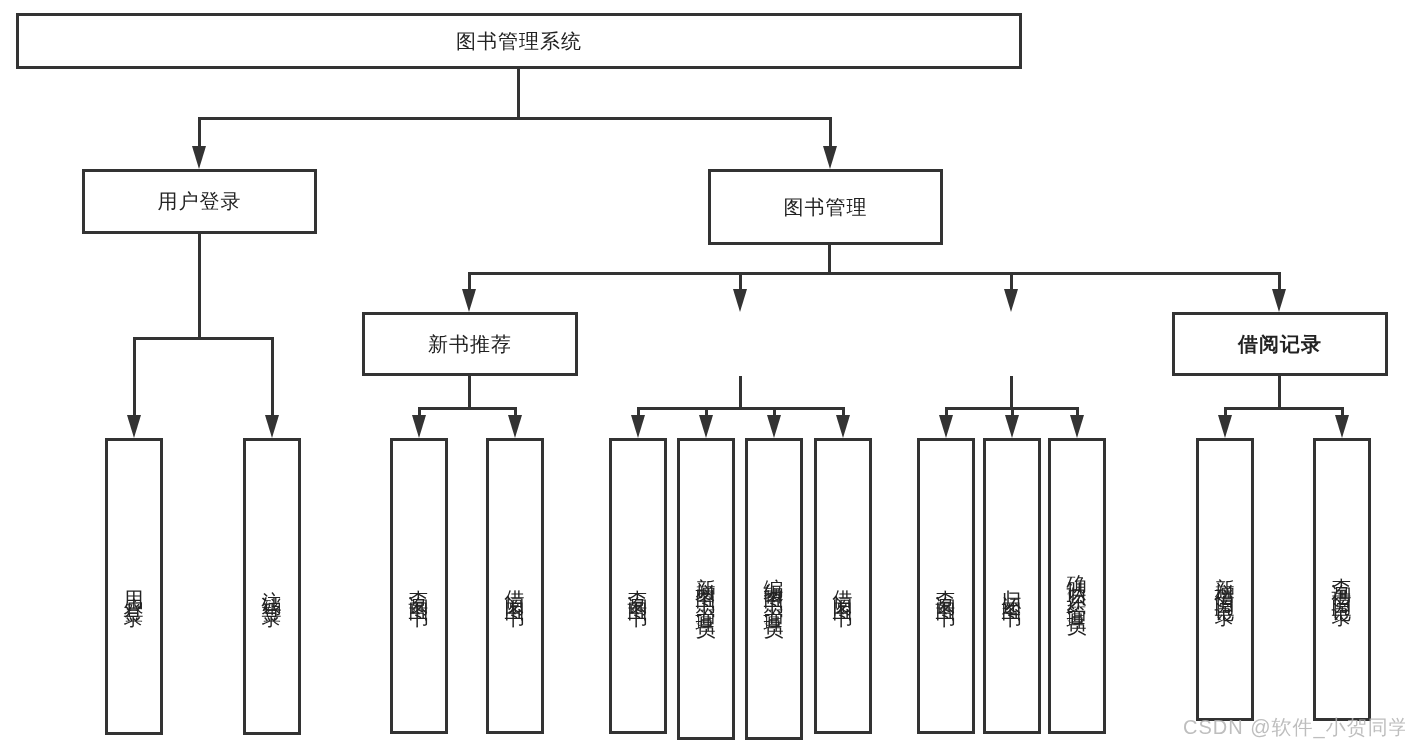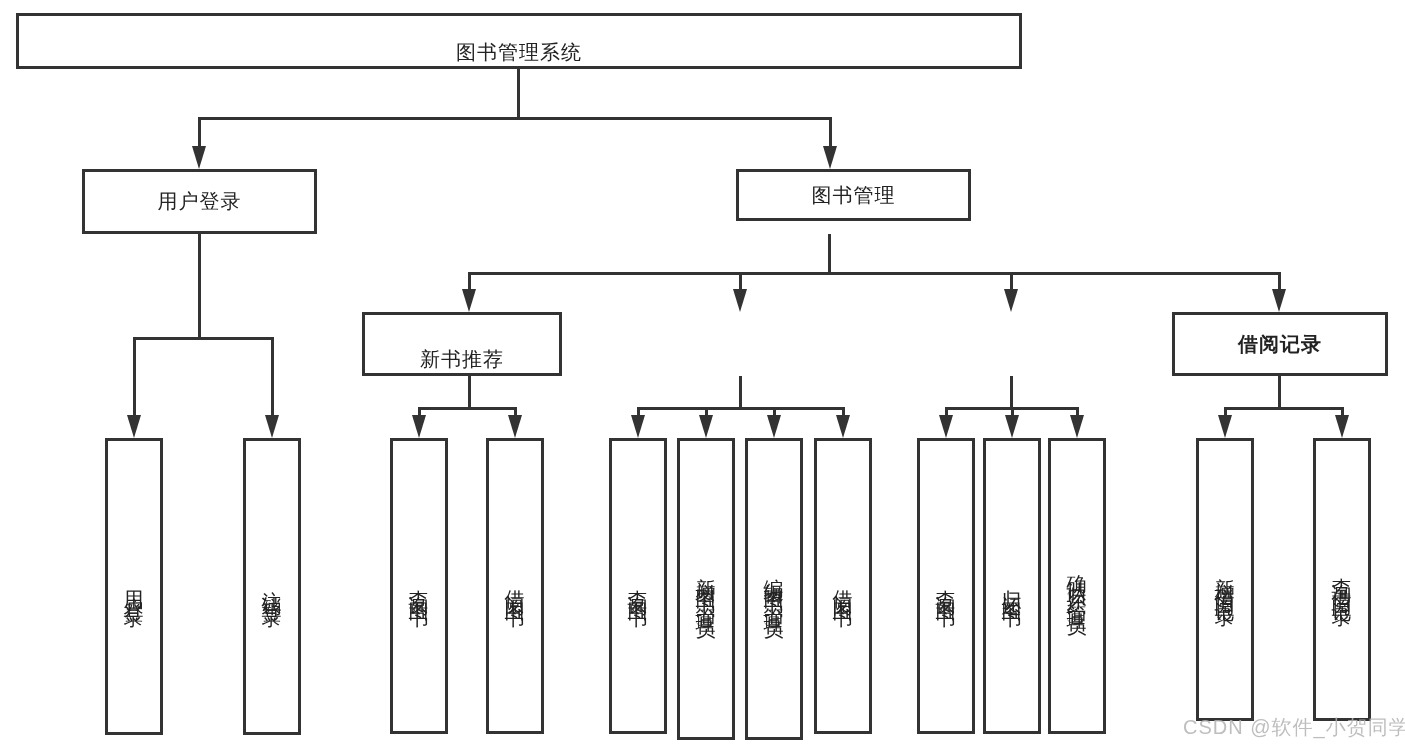--- a/index.html
+++ b/index.html
@@ -62,35 +62,35 @@
     letter-spacing: 1px;
     z-index: 3;
     white-space: nowrap;
   }
 </style>
 </head>
 <body>
 
 <div class="diagram">
 
-  <div class="box" style="left:16px;top:13px;width:1006px;height:56px;align-items:flex-end;">
+  <div class="box" style="left:16px;top:13px;width:1006px;height:56px;">
     <span class="lbl">图书管理系统</span>
   </div>
 
   <div class="vline" style="left:517px;top:69px;height:48px;"></div>
   <div class="hline" style="left:198px;top:117px;width:634px;"></div>
   <div class="vline" style="left:198px;top:117px;height:30px;"></div>
   <div class="arrow" style="left:192px;top:146px;"></div>
   <div class="vline" style="left:829px;top:117px;height:30px;"></div>
   <div class="arrow" style="left:823px;top:146px;"></div>
 
   <div class="box" style="left:82px;top:169px;width:235px;height:65px;">
     <span class="lbl">用户登录</span>
   </div>
-  <div class="box" style="left:736px;top:169px;width:235px;height:52px;">
+  <div class="box" style="left:708px;top:169px;width:235px;height:76px;">
     <span class="lbl">图书管理</span>
   </div>
 
   <div class="vline" style="left:198px;top:234px;height:103px;"></div>
   <div class="hline" style="left:133px;top:337px;width:141px;"></div>
   <div class="vline" style="left:133px;top:337px;height:79px;"></div>
   <div class="arrow" style="left:127px;top:415px;"></div>
   <div class="vline" style="left:271px;top:337px;height:79px;"></div>
   <div class="arrow" style="left:265px;top:415px;"></div>
 
@@ -98,21 +98,21 @@
   <div class="hline" style="left:468px;top:272px;width:813px;"></div>
   <div class="vline" style="left:468px;top:272px;height:18px;"></div>
   <div class="arrow" style="left:462px;top:289px;"></div>
   <div class="vline" style="left:739px;top:272px;height:18px;"></div>
   <div class="arrow" style="left:733px;top:289px;"></div>
   <div class="vline" style="left:1010px;top:272px;height:18px;"></div>
   <div class="arrow" style="left:1004px;top:289px;"></div>
   <div class="vline" style="left:1278px;top:272px;height:18px;"></div>
   <div class="arrow" style="left:1272px;top:289px;"></div>
 
-  <div class="box" style="left:362px;top:312px;width:200px;height:64px;align-items:flex-end;">
+  <div class="box" style="left:362px;top:312px;width:216px;height:64px;">
     <span class="lbl">新书推荐</span>
   </div>
   <div class="box" style="left:1172px;top:312px;width:216px;height:64px;font-weight:bold;">
     <span class="lbl">借阅记录</span>
   </div>
 
   <div class="vline" style="left:468px;top:376px;height:31px;"></div>
   <div class="hline" style="left:418px;top:407px;width:99px;"></div>
   <div class="vline" style="left:418px;top:407px;height:9px;"></div>
   <div class="arrow" style="left:412px;top:415px;"></div>

